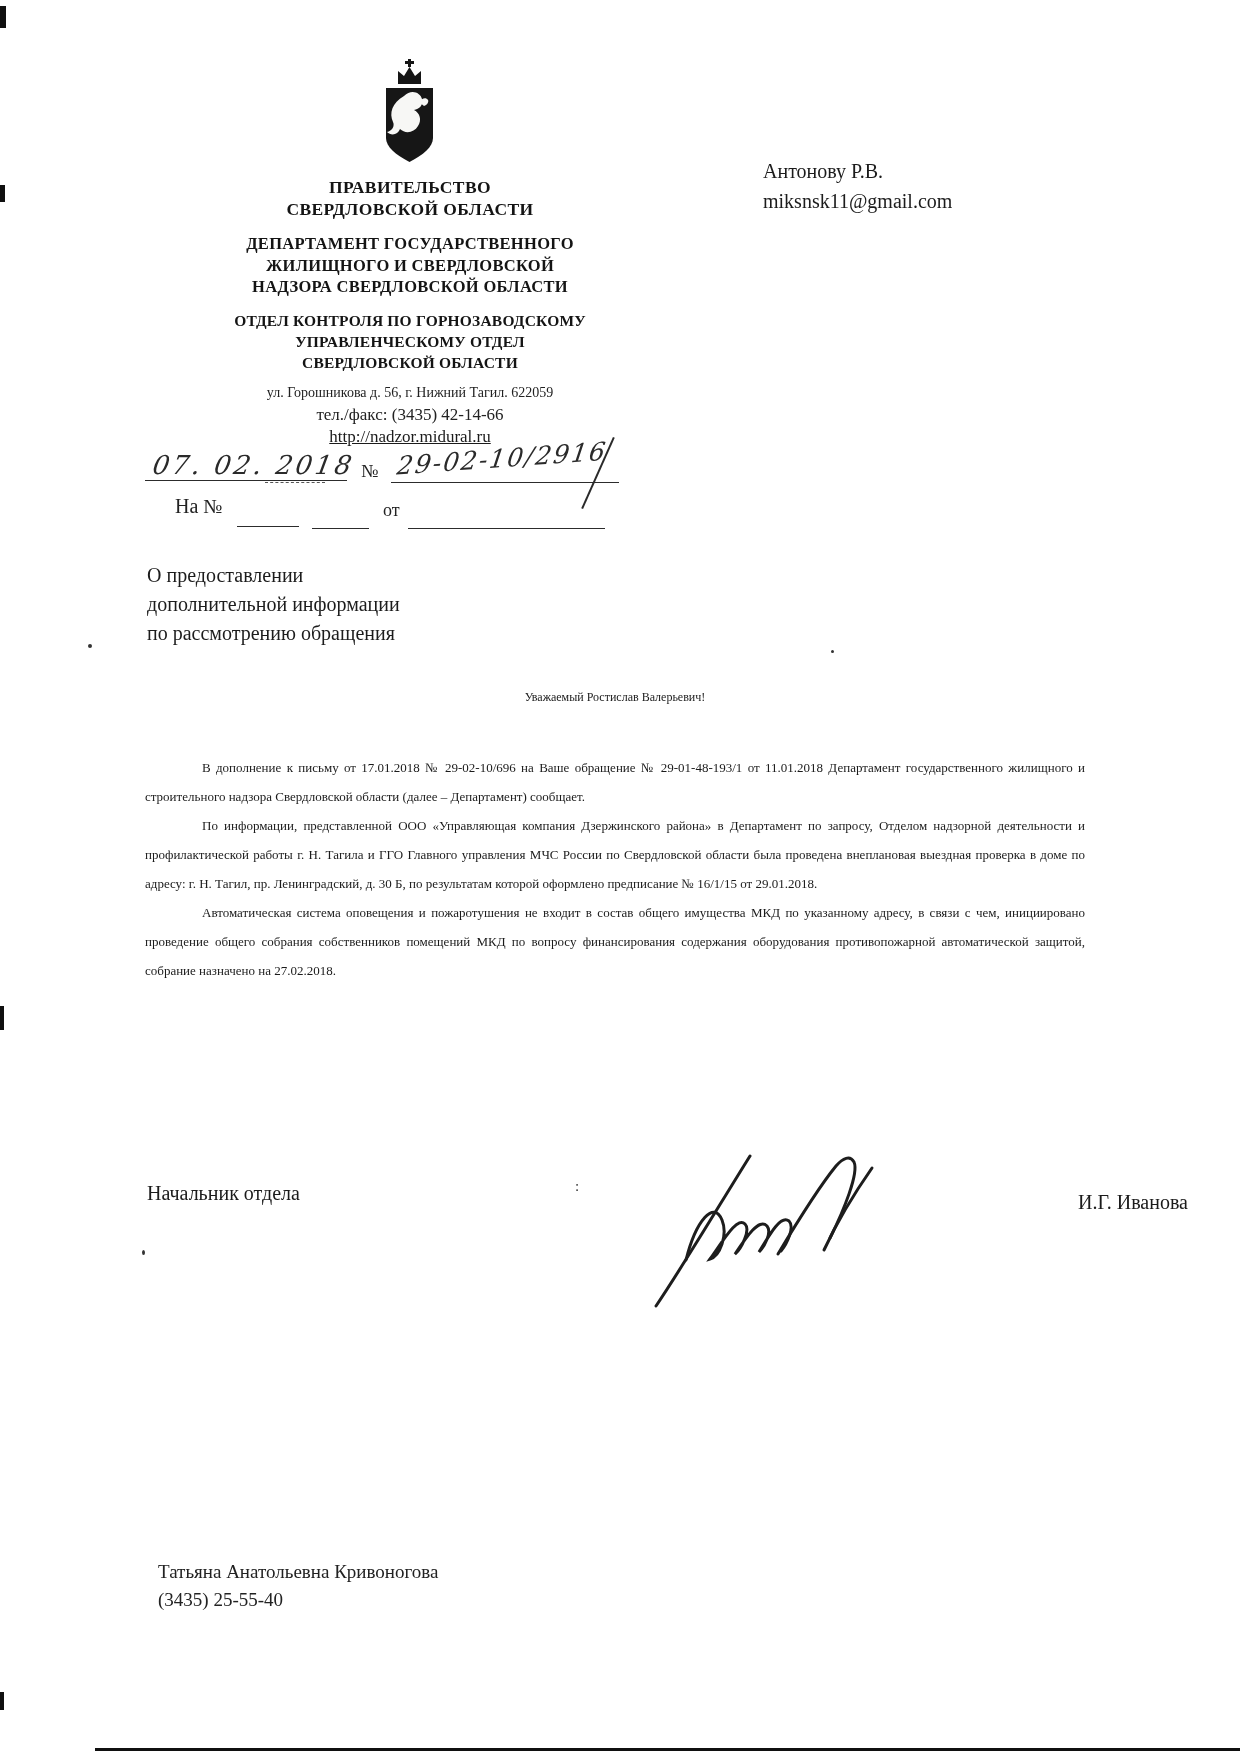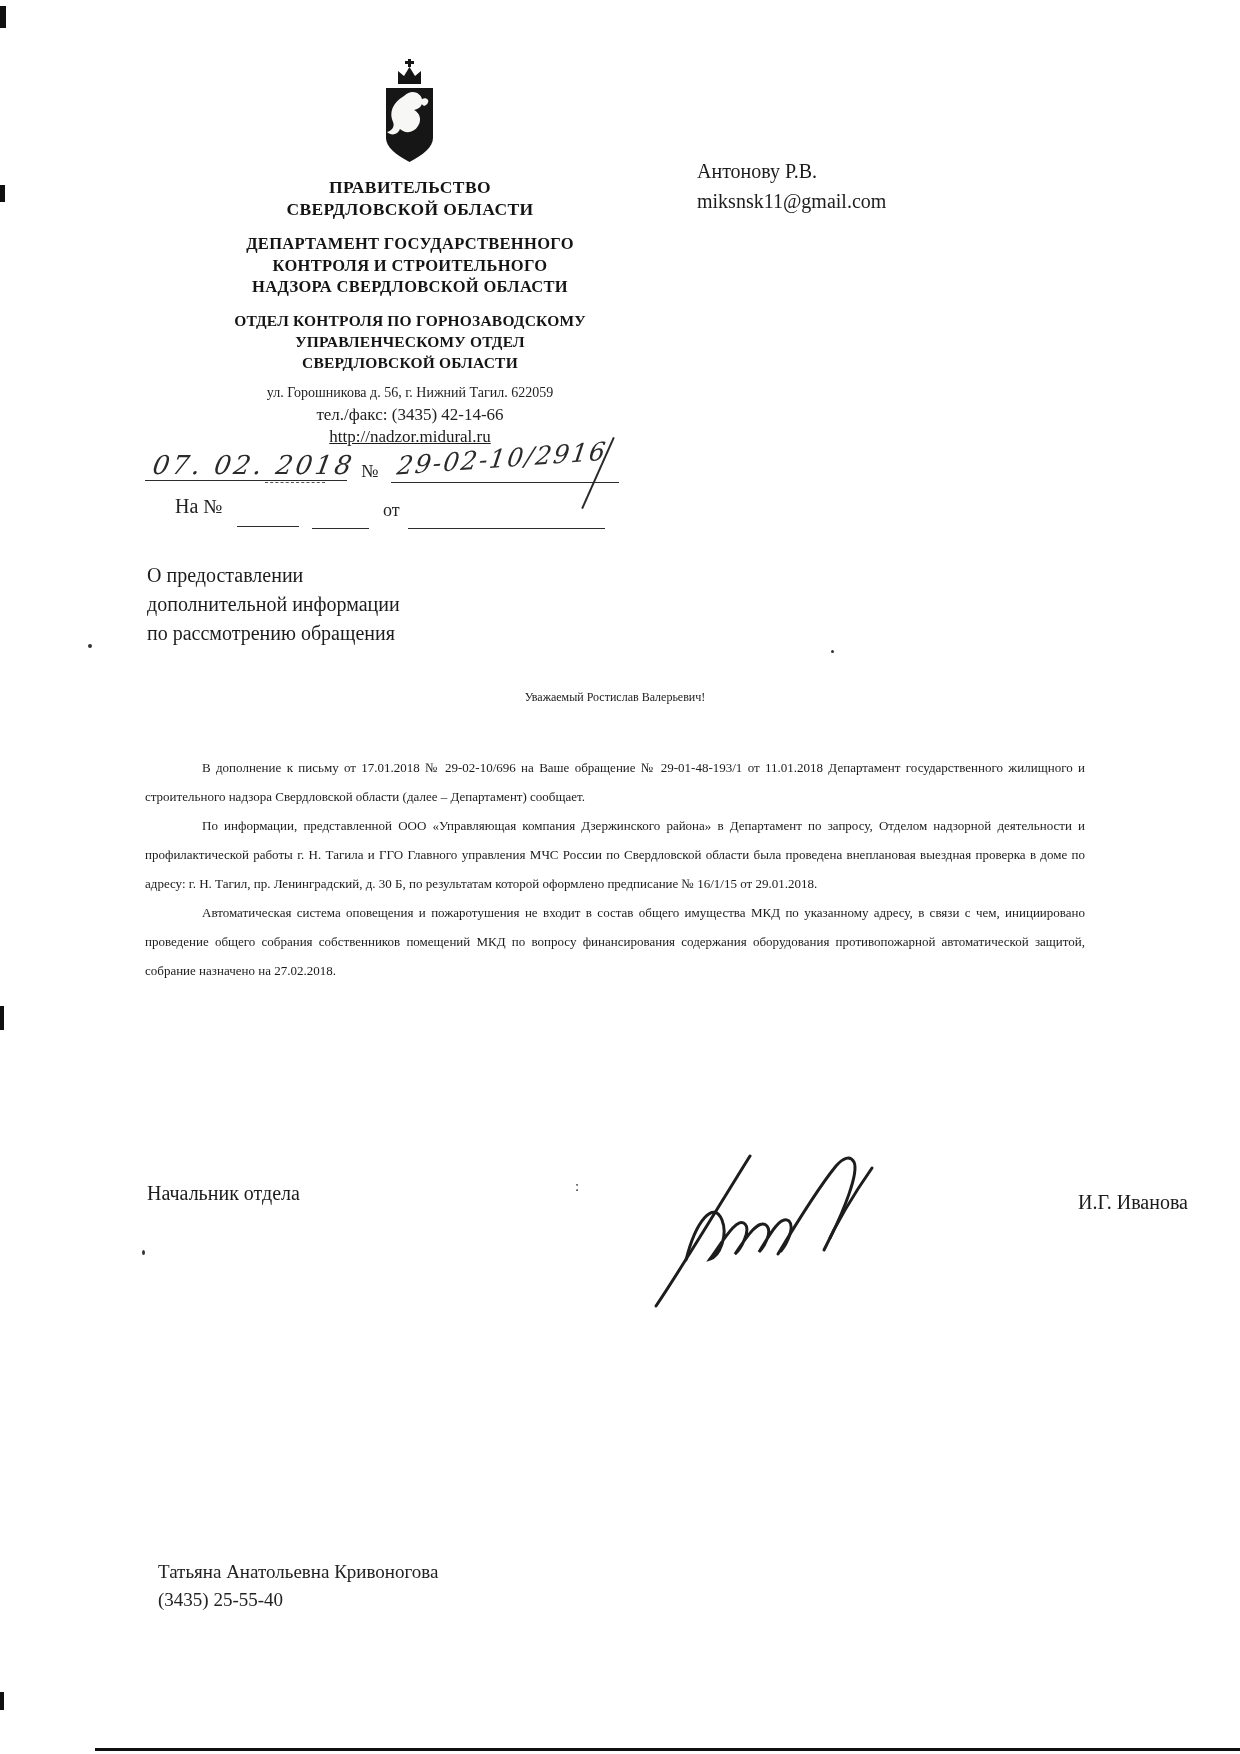--- a/index.html
+++ b/index.html
@@ -39,21 +39,21 @@
   .u1{position:absolute;left:0px;top:32px;width:202px;border-bottom:1.6px solid #2c2c2c;}
   .u1b{position:absolute;left:120px;top:34px;width:60px;border-bottom:1.6px dashed #555;}
   .u2{position:absolute;left:246px;top:34px;width:228px;border-bottom:1.6px solid #2c2c2c;}
   .na-label{position:absolute;left:30px;top:47px;font-size:20px;color:#222;}
   .u3{position:absolute;left:92px;top:78px;width:62px;border-bottom:1.6px solid #2c2c2c;}
   .u4{position:absolute;left:167px;top:80px;width:57px;border-bottom:1.6px solid #2c2c2c;}
   .ot-label{position:absolute;left:238px;top:52px;font-size:18px;color:#222;}
   .u5{position:absolute;left:263px;top:80px;width:197px;border-bottom:1.6px solid #2c2c2c;}
   .stray-slash{position:absolute;left:452px;top:-14px;width:2px;height:78px;background:#2a2a2a;transform:rotate(24deg);}
   
-  .addressee{position:absolute;left:697px;top:156px;font-size:20px;line-height:30px;color:#1c1c1c;}
+  .addressee{position:absolute;left:763px;top:156px;font-size:20px;line-height:30px;color:#1c1c1c;}
   
   .subject{position:absolute;left:147px;top:561px;font-size:20px;line-height:29px;color:#1c1c1c;}
   
   .salutation{position:absolute;left:145px;top:690px;width:940px;text-align:center;font-size:12px;color:#1a1a1a;}
   
   .body-text{position:absolute;left:145px;top:753px;width:940px;font-size:13px;line-height:29px;text-align:justify;color:#1b1b1b;}
   .body-text p{margin:0;text-indent:57px;}
   
   .sig-position{position:absolute;left:147px;top:1182px;font-size:20px;color:#1b1b1b;}
   .sig-svg{position:absolute;left:628px;top:1108px;}
@@ -79,21 +79,21 @@
 
       <path d="M7 30 H54 V80 C54 89 44 97 30.5 104 C17 97 7 89 7 80 Z" fill="#161616"></path>
 
       <path d="M25 38 c7 -7 16 -4 18 3 c2 6 -3 10 -8 11 c6 3 8 10 4 16 c-4 7 -13 8 -18 3 c-2 6 -9 7 -13 3 c5 -1 8 -6 6 -10 c-4 -9 -1 -19 11 -26 z" fill="#f7f7f5"></path>
       <path d="M40 44 c3 -4 7 -5 9 -2 c1 2 -1 5 -4 6 z" fill="#f7f7f5"></path>
     </svg>
     <div class="gov-line">ПРАВИТЕЛЬСТВО</div>
     <div class="gov-line">СВЕРДЛОВСКОЙ ОБЛАСТИ</div>
     <div class="dept">
       <div class="dept-line">ДЕПАРТАМЕНТ ГОСУДАРСТВЕННОГО</div>
-      <div class="dept-line">КОНТРОЛЯ И СТРОИТЕЛЬНОГО</div>
+      <div class="dept-line">ЖИЛИЩНОГО И СВЕРДЛОВСКОЙ</div>
       <div class="dept-line">НАДЗОРА СВЕРДЛОВСКОЙ ОБЛАСТИ</div>
     </div>
     <div class="division">
       <div class="division-line">ОТДЕЛ КОНТРОЛЯ ПО ГОРНОЗАВОДСКОМУ</div>
       <div class="division-line">УПРАВЛЕНЧЕСКОМУ ОТДЕЛ</div>
       <div class="division-line">СВЕРДЛОВСКОЙ ОБЛАСТИ</div>
     </div>
     <div class="addr-line">ул. Горошникова д. 56, г. Нижний Тагил. 622059</div>
     <div class="phone-line">тел./факс: (3435) 42-14-66</div>
     <div class="site-line">http://nadzor.midural.ru</div>

